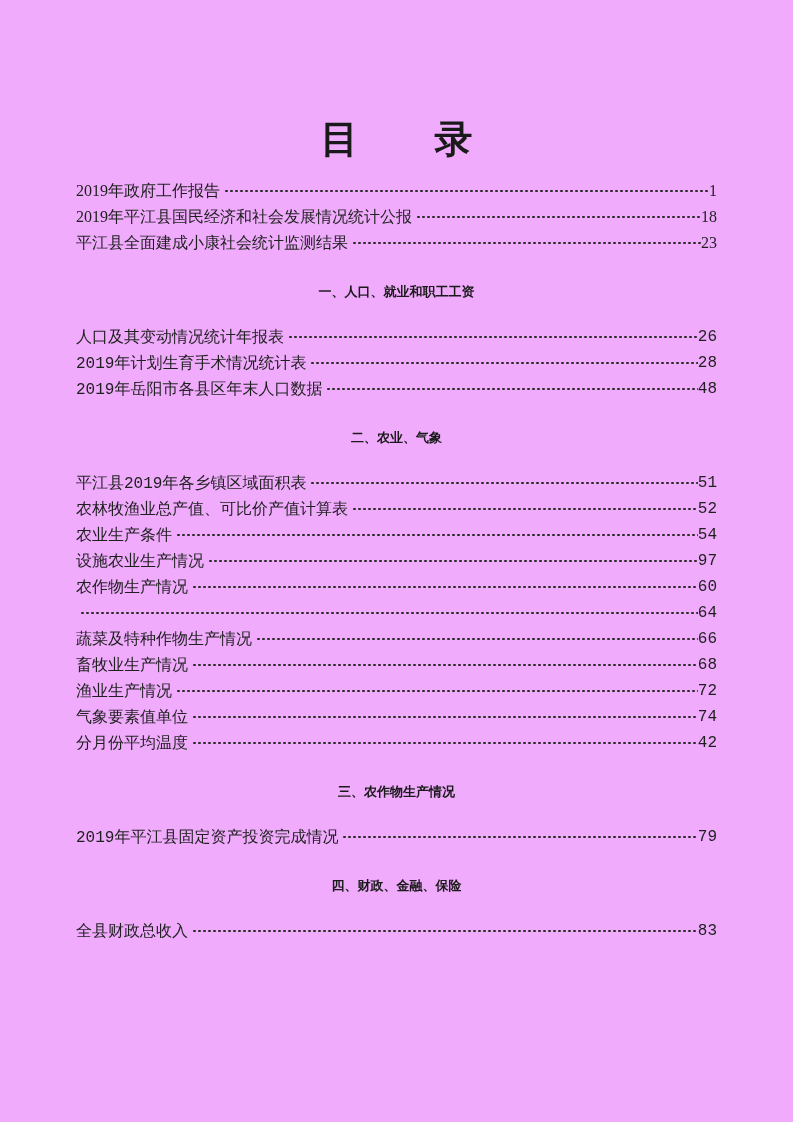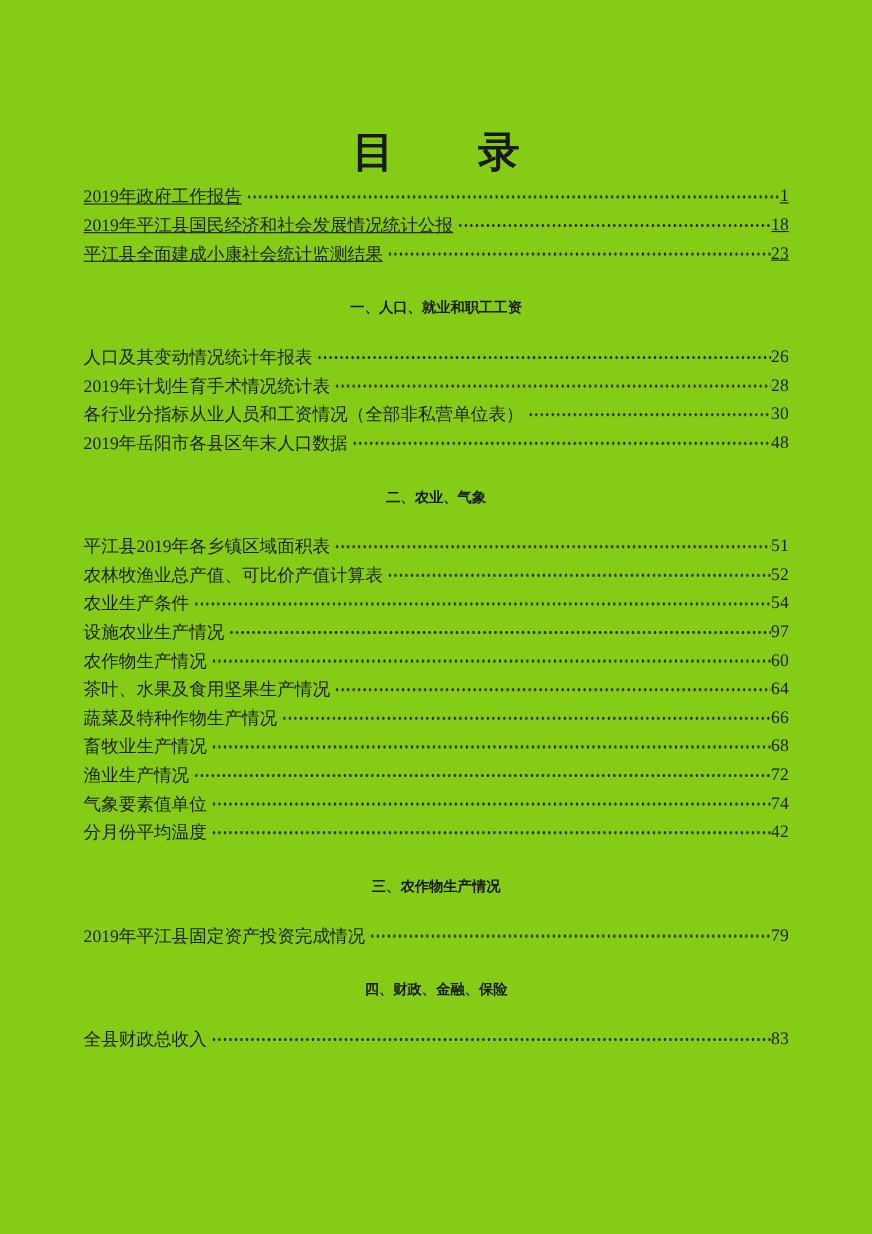--- a/index.html
+++ b/index.html
@@ -1,38 +1,38 @@
 <!DOCTYPE html>
 <html><head>
 <meta charset="utf-8">
 <style>
   html, body { margin: 0; padding: 0; background: #ffffff; }
   .page {
     position: relative;
     width: 793px;
     height: 1122px;
     margin: 0 auto;
-    background: #84cc16;
+    background: #f0abfc;
     color: #1f1f1f;
     font-family: "Liberation Serif", "DejaVu Serif", serif;
     overflow: hidden;
     box-sizing: border-box;
     padding: 0 76px;
   }
   .toc-title {
     margin: 118px 0 0 0;
     text-align: center;
     font-size: 38px;
     line-height: 42px;
     font-weight: 700;
     color: #1a1a1a;
     font-family: "Liberation Serif", "DejaVu Serif", serif;
   }
-  .front-list { margin-top: 6px; text-decoration: underline; }
-  .entry-list { margin-top: 20px; }
+  .front-list { margin-top: 18px; }
+  .entry-list { margin-top: 20px; font-family: Liberation Mono, monospace; }
   .section-heading {
     margin: 24px 0 0 0;
     text-align: center;
     font-size: 13px;
     line-height: 24px;
     font-weight: 700;
     color: #1a1a1a;
     font-family: "Liberation Sans", "DejaVu Sans", sans-serif;
   }
   .toc-row {
@@ -84,25 +84,20 @@
       <span class="entry-title">人口及其变动情况统计年报表</span>
       <span class="dots"></span>
       <span class="entry-page">26</span>
     </div>
     <div class="toc-row">
       <span class="entry-title">2019年计划生育手术情况统计表</span>
       <span class="dots"></span>
       <span class="entry-page">28</span>
     </div>
     <div class="toc-row">
-      <span class="entry-title">各行业分指标从业人员和工资情况（全部非私营单位表）</span>
-      <span class="dots"></span>
-      <span class="entry-page">30</span>
-    </div>
-    <div class="toc-row">
       <span class="entry-title">2019年岳阳市各县区年末人口数据</span>
       <span class="dots"></span>
       <span class="entry-page">48</span>
     </div>
   </div>
 
   <h2 class="section-heading">二、农业、气象</h2>
   <div class="entry-list">
     <div class="toc-row">
       <span class="entry-title">平江县2019年各乡镇区域面积表</span>
@@ -123,21 +118,20 @@
       <span class="entry-title">设施农业生产情况</span>
       <span class="dots"></span>
       <span class="entry-page">97</span>
     </div>
     <div class="toc-row">
       <span class="entry-title">农作物生产情况</span>
       <span class="dots"></span>
       <span class="entry-page">60</span>
     </div>
     <div class="toc-row">
-      <span class="entry-title">茶叶、水果及食用坚果生产情况</span>
       <span class="dots"></span>
       <span class="entry-page">64</span>
     </div>
     <div class="toc-row">
       <span class="entry-title">蔬菜及特种作物生产情况</span>
       <span class="dots"></span>
       <span class="entry-page">66</span>
     </div>
     <div class="toc-row">
       <span class="entry-title">畜牧业生产情况</span>

